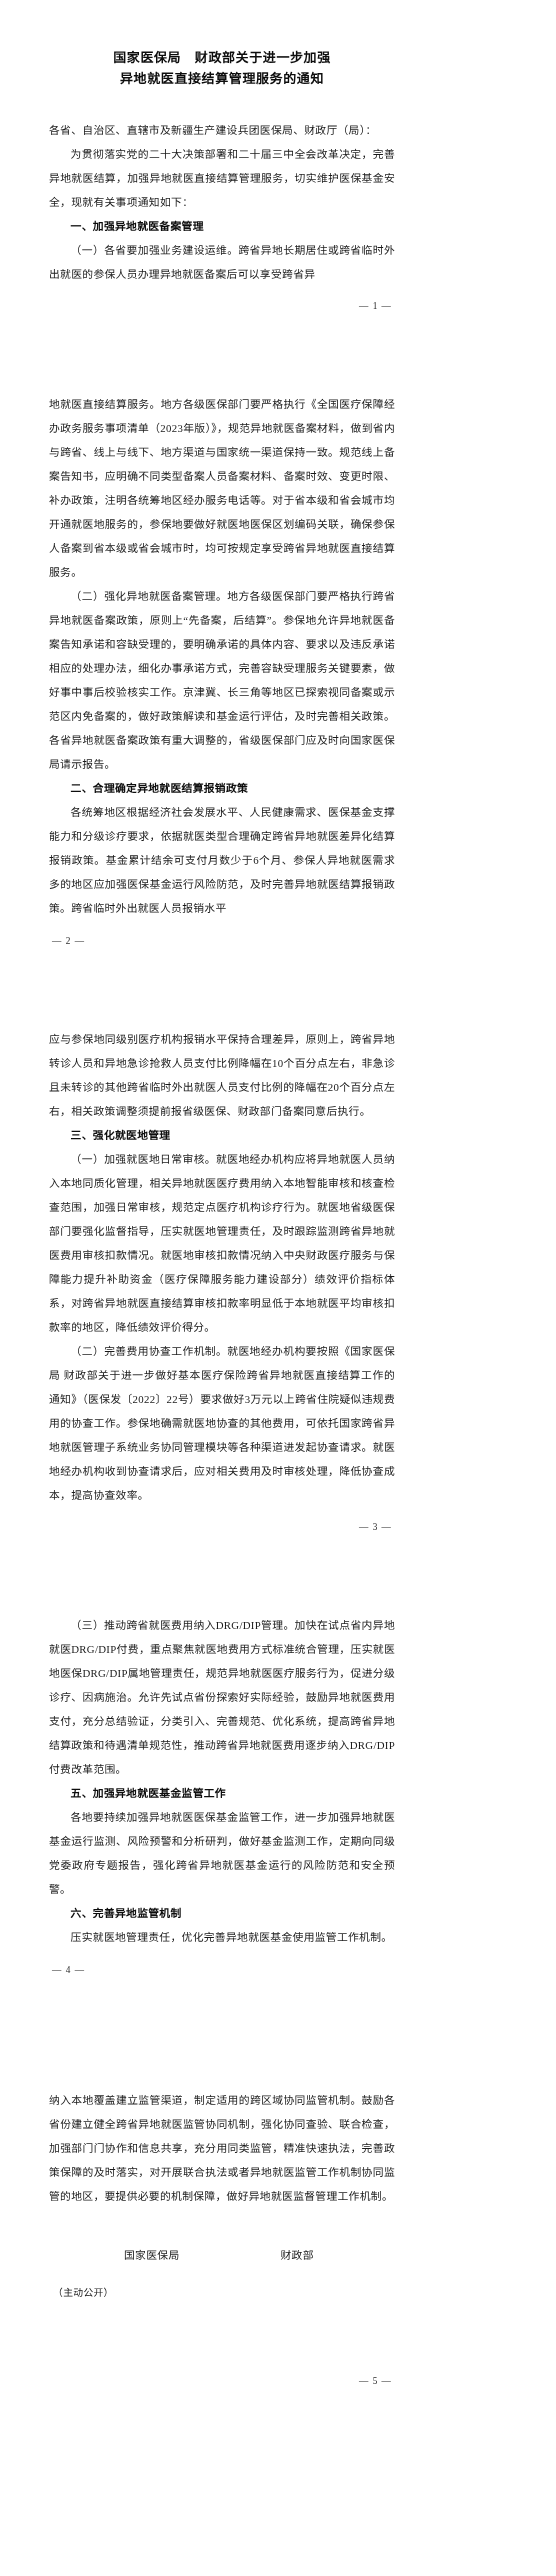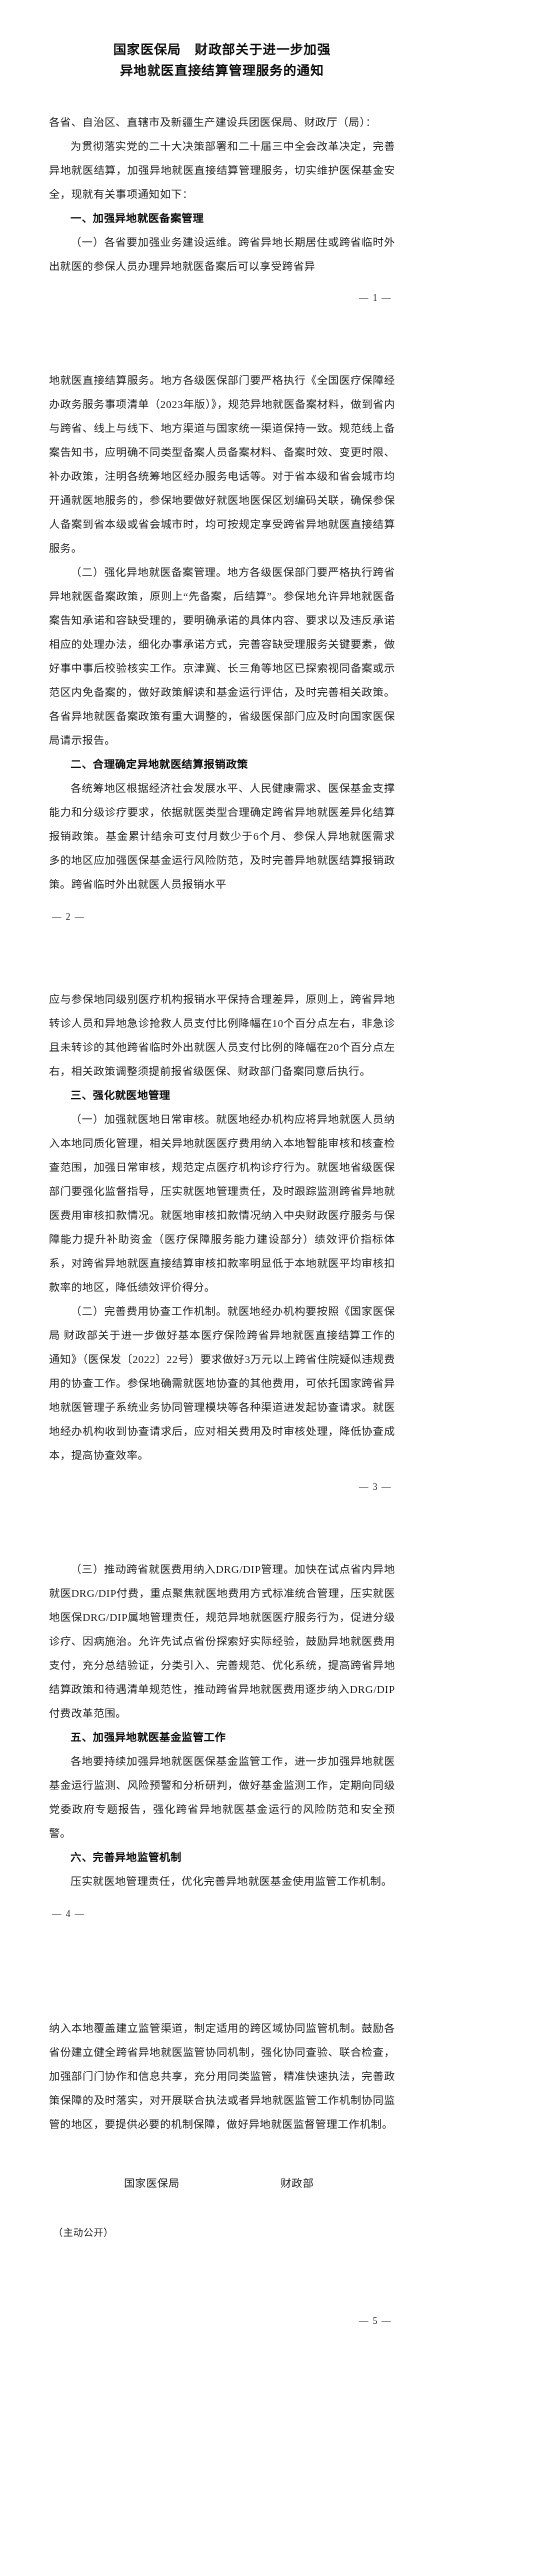--- a/index.html
+++ b/index.html
@@ -18,21 +18,21 @@
     width: 556px;
     margin: 0 auto;
     background: #ffffff;
   }
 
   
   .page {
     position: relative;
     width: 444px;
     box-sizing: border-box;
-    padding: 4px 49px;
+    padding: 12px 49px;
     background: #ffffff;
   }
   .page-gap {
     height: 21.6px;
     background: #ffffff;
   }
 
   
   .title-block {
     padding-top: 35px;
@@ -107,21 +107,21 @@
   }
   .sign-date {
     margin-top: 13.4px;
     text-align: right;
     padding-right: 61px;
     font-size: 10.8px;
     line-height: 23px;
     letter-spacing: 0.3px;
   }
   .disclosure {
-    margin-top: 28px;
+    margin-top: 16px;
     padding-left: 4.1px;
     font-size: 9.8px;
     line-height: 20.6px;
     letter-spacing: 0.3px;
   }
 
   .spacer-sm { height: 5.2px; }
   .spacer-md { height: 13.4px; }
   .spacer-lg { height: 30px; }
   .spacer-xl { height: 62px; }

